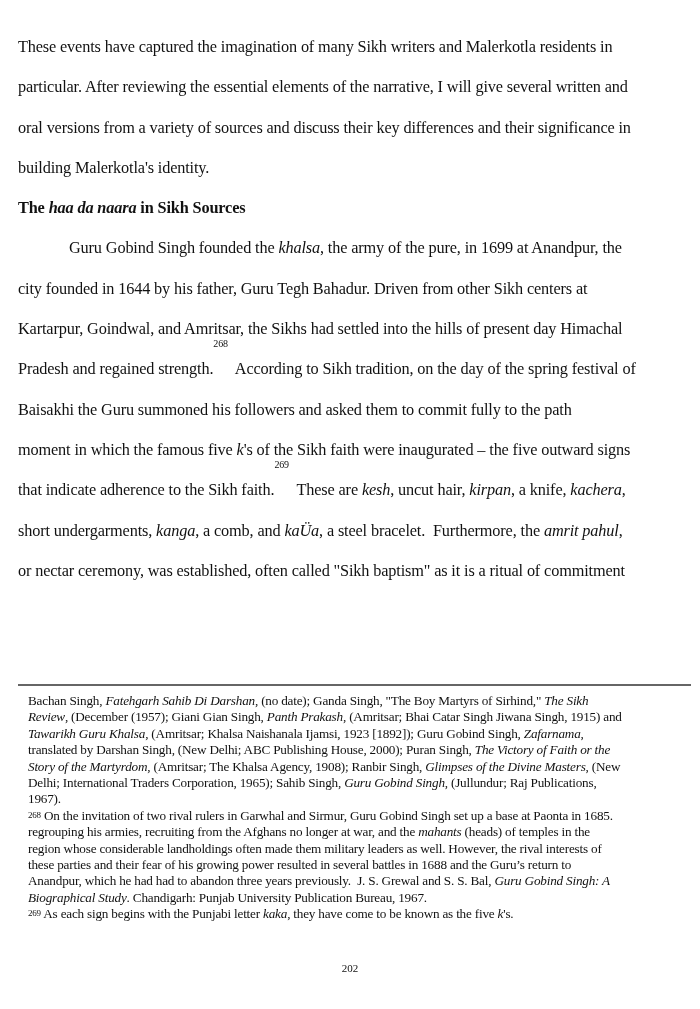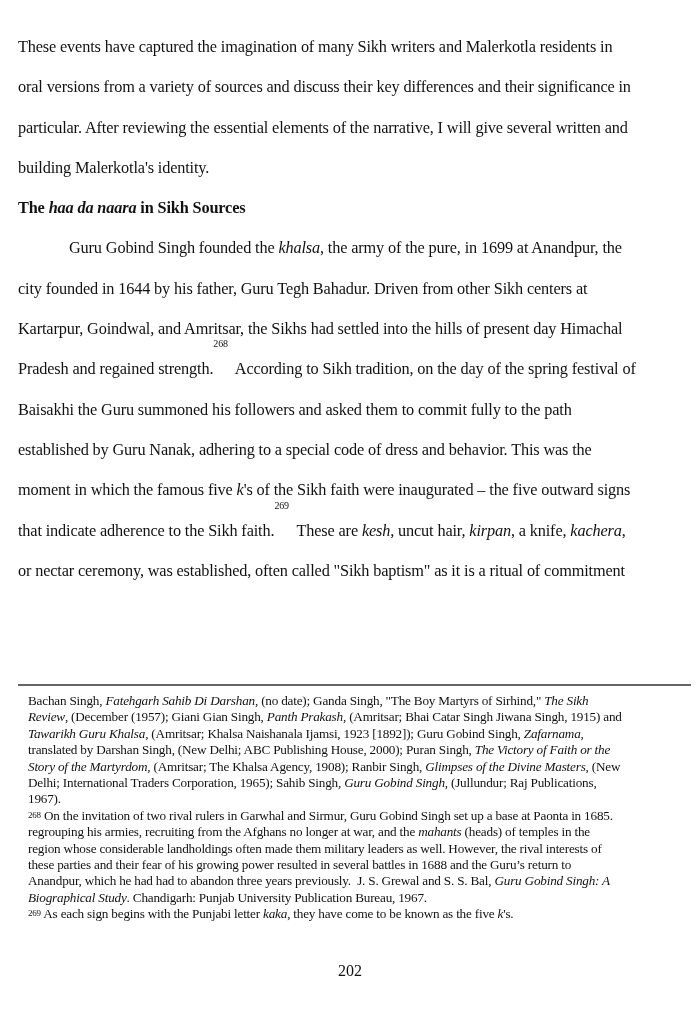--- a/index.html
+++ b/index.html
@@ -17,45 +17,45 @@
   .divider { position: absolute; left: 18px; top: 684px; width: 673px; height: 0; border-top: 2px solid #666; }
   .footnotes {
     position: absolute; left: 28px; top: 693px; width: 676px;
     font-family: "Liberation Serif", serif; font-size: 13.2px; line-height: 16.4px;
     letter-spacing: -0.2px;
   }
   .fline { white-space: nowrap; height: 16.4px; }
   .fnum { font-size: 9px; vertical-align: top; position: relative; top: -1px; }
   .page-number {
     position: absolute; left: 0; width: 700px; top: 962px; text-align: center;
-    font-family: "Liberation Serif", serif; font-size: 16px;
+    font-family: "Liberation Serif", serif; font-size: 11px;
   }
   i { font-style: italic; text-align: center; }
 </style>
 </head>
 <body>
 
 <div class="page">
 
   <div class="body-text">
     <div class="line">These events have captured the imagination of many Sikh writers and Malerkotla residents in</div>
+    <div class="line">particular.  After reviewing the essential elements of the narrative, I will give several written and</div>
     <div class="line">oral versions from a variety of sources and discuss their key differences and their significance in</div>
-    <div class="line">particular.  After reviewing the essential elements of the narrative, I will give several written and</div>
     <div class="line">building Malerkotla's identity.</div>
 
     <div class="line heading"><span>The </span><i>haa da naara</i><span> in Sikh Sources</span></div>
 
     <div class="line indent"><span>Guru Gobind Singh founded the </span><i>khalsa</i><span>, the army of the pure, in 1699 at Anandpur, the</span></div>
     <div class="line">city founded in 1644 by his father, Guru Tegh Bahadur.  Driven from other Sikh centers at</div>
     <div class="line">Kartarpur, Goindwal, and Amritsar, the Sikhs had settled into the hills of present day Himachal</div>
     <div class="line"><span>Pradesh and regained strength.</span><sup class="fn">268</sup><span style="white-space:pre">  According to Sikh tradition, on the day of the spring festival of</span></div>
     <div class="line">Baisakhi the Guru summoned his followers and asked them to commit fully to the path</div>
-    <div class="line">established by Guru Nanak, adhering to a special code of dress and behavior.  This was the</div>
     <div class="line"><span>moment in which the famous five </span><i>k</i><span>'s of the Sikh faith were inaugurated – the five outward signs</span></div>
     <div class="line"><span>that indicate adherence to the Sikh faith.</span><sup class="fn">269</sup><span style="white-space:pre">  These are </span><i>kesh</i><span>, uncut hair, </span><i>kirpan</i><span>, a knife, </span><i>kachera</i><span>,</span></div>
+    <div class="line"><span>short undergarments, </span><i>kanga</i><span>, a comb, and </span><i>kaÜa</i><span style="white-space:pre">, a steel bracelet.  Furthermore, the </span><i>amrit pahul</i><span>,</span></div>
     <div class="line">or nectar ceremony, was established, often called "Sikh baptism" as it is a ritual of commitment</div>
   </div>
 
   <div class="divider"></div>
 
   <div class="footnotes">
     <div>
       <div class="fline"><span>Bachan Singh, </span><i>Fatehgarh Sahib Di Darshan</i><span>, (no date); Ganda Singh, "The Boy Martyrs of Sirhind," </span><i>The Sikh</i></div>
       <div class="fline"><i>Review</i><span>, (December (1957); Giani Gian Singh, </span><i>Panth Prakash</i><span>, (Amritsar; Bhai Catar Singh Jiwana Singh, 1915) and</span></div>
       <div class="fline"><i>Tawarikh Guru Khalsa</i><span>, (Amritsar; Khalsa Naishanala Ijamsi, 1923 [1892]); Guru Gobind Singh, </span><i>Zafarnama</i><span>,</span></div>

